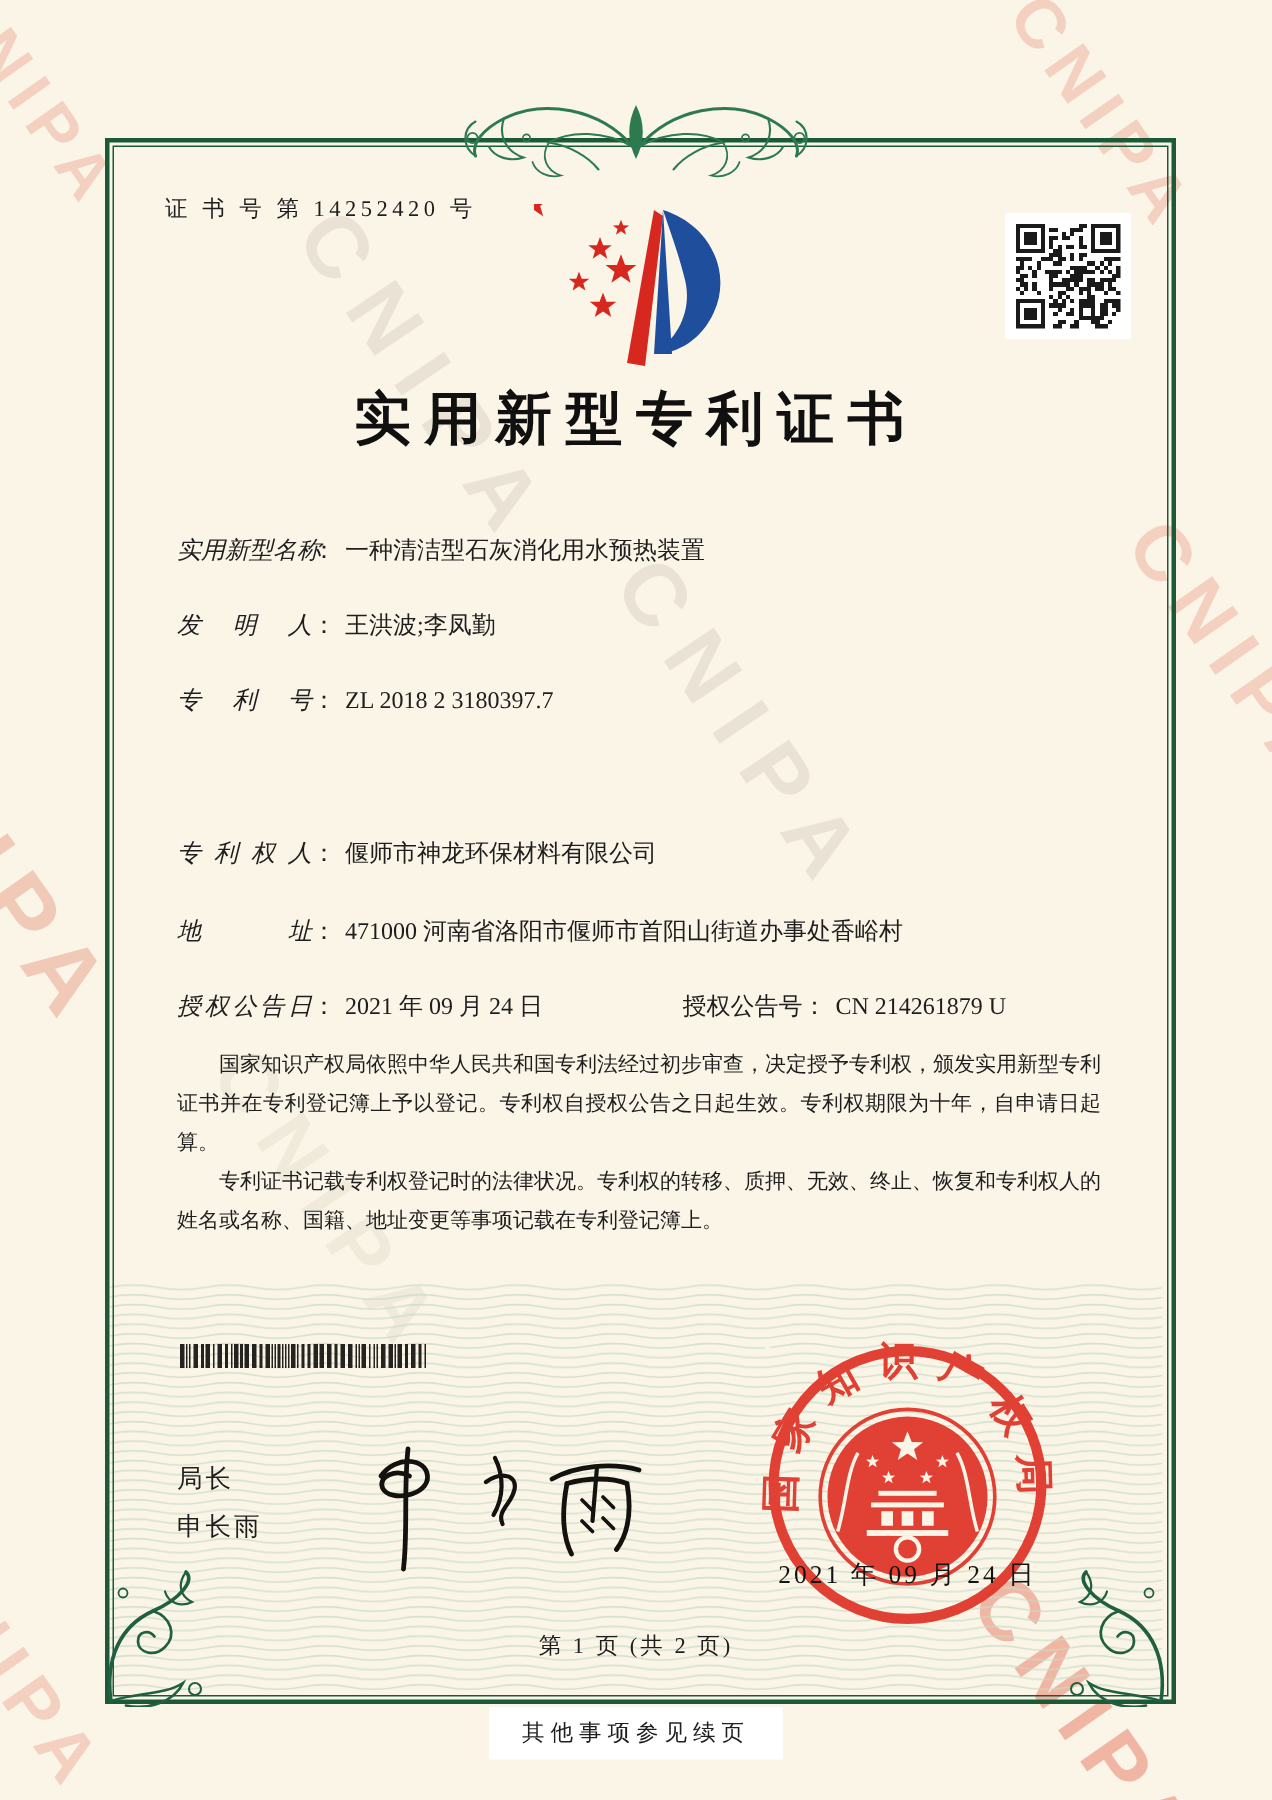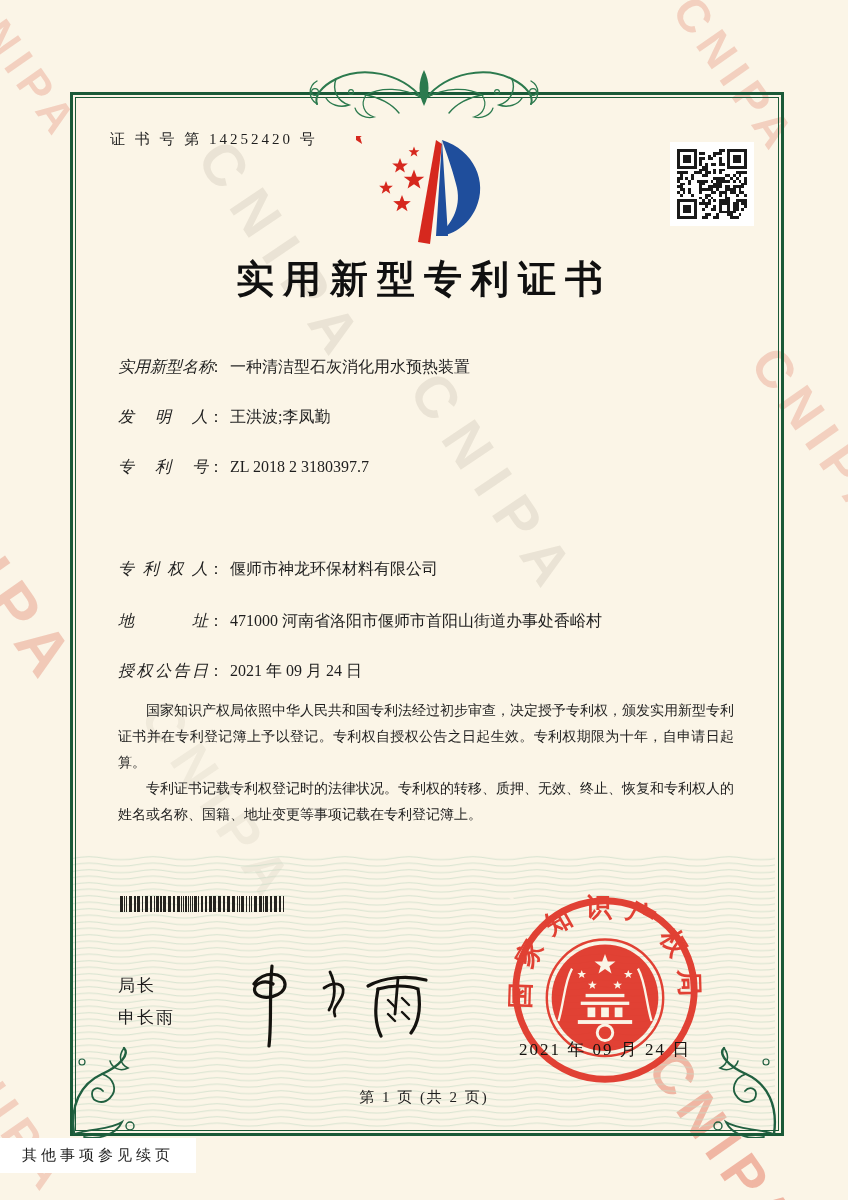--- a/index.html
+++ b/index.html
@@ -43,21 +43,21 @@
   .bodytext p{margin:0;text-indent:2em;}
   
   .barcode{position:absolute;left:120px;top:896px;width:218px;height:16px;display:flex;align-items:stretch;}
   .barcode div{background:#25231f;}
   .sig-title{position:absolute;left:118px;top:974px;font-size:17px;letter-spacing:2px;}
   .sig-name{position:absolute;left:118px;top:1006px;font-size:17px;letter-spacing:2px;}
   .signature{position:absolute;left:242px;top:952px;width:205px;height:98px;}
   .seal{position:absolute;left:508px;top:893px;width:194px;height:194px;opacity:0.93;}
   .seal-date{position:absolute;left:500px;top:1038px;width:210px;text-align:center;font-size:17px;letter-spacing:2px;color:#15130f;}
   .page-info{position:absolute;left:0;top:1088px;width:848px;text-align:center;font-size:15px;letter-spacing:2px;}
-  .cont-note{position:absolute;left:0;top:1138px;width:848px;text-align:left;}
+  .cont-note{position:absolute;left:0;top:1138px;width:848px;text-align:center;}
   .cont-note span{display:inline-block;background:#ffffff;padding:8px 22px;font-size:15px;letter-spacing:4px;}
 </style>
 </head>
 <body>
 
 <div class="page">
 
   <span class="wm wm-pink wm1">CNIPA</span>
   <span class="wm wm-pink wm2">CNIPA</span>
   <span class="wm wm-pink wm3">CNIPA</span>
@@ -437,20 +437,21 @@
   </div>
 
   <div class="title">实用新型专利证书</div>
 
   <div class="frow r1"><span class="flabel">实用新型名称</span><span class="colon">：</span><span>一种清洁型石灰消化用水预热装置</span></div>
   <div class="frow r2"><span class="flabel">发明人</span><span class="colon">：</span><span>王洪波;李凤勤</span></div>
   <div class="frow r3"><span class="flabel">专利号</span><span class="colon">：</span><span>ZL 2018 2 3180397.7</span></div>
   <div class="frow r5"><span class="flabel">专利权人</span><span class="colon">：</span><span>偃师市神龙环保材料有限公司</span></div>
   <div class="frow r6"><span class="flabel">地址</span><span class="colon">：</span><span>471000 河南省洛阳市偃师市首阳山街道办事处香峪村</span></div>
   <div class="frow r7"><span class="flabel">授权公告日</span><span class="colon">：</span><span>2021 年 09 月 24 日</span></div>
+  <div class="frow2"><span>授权公告号</span><span class="colon">：</span><span>CN 214261879 U</span></div>
 
   <div class="bodytext">
     <p>国家知识产权局依照中华人民共和国专利法经过初步审查，决定授予专利权，颁发实用新型专利证书并在专利登记簿上予以登记。专利权自授权公告之日起生效。专利权期限为十年，自申请日起算。</p>
     <p>专利证书记载专利权登记时的法律状况。专利权的转移、质押、无效、终止、恢复和专利权人的姓名或名称、国籍、地址变更等事项记载在专利登记簿上。</p>
   </div>
 
   <div class="barcode" id="barcode">
       <div style="width:3px"></div>
       <div style="width:1px;background:transparent"></div>
       <div style="width:1px"></div>

